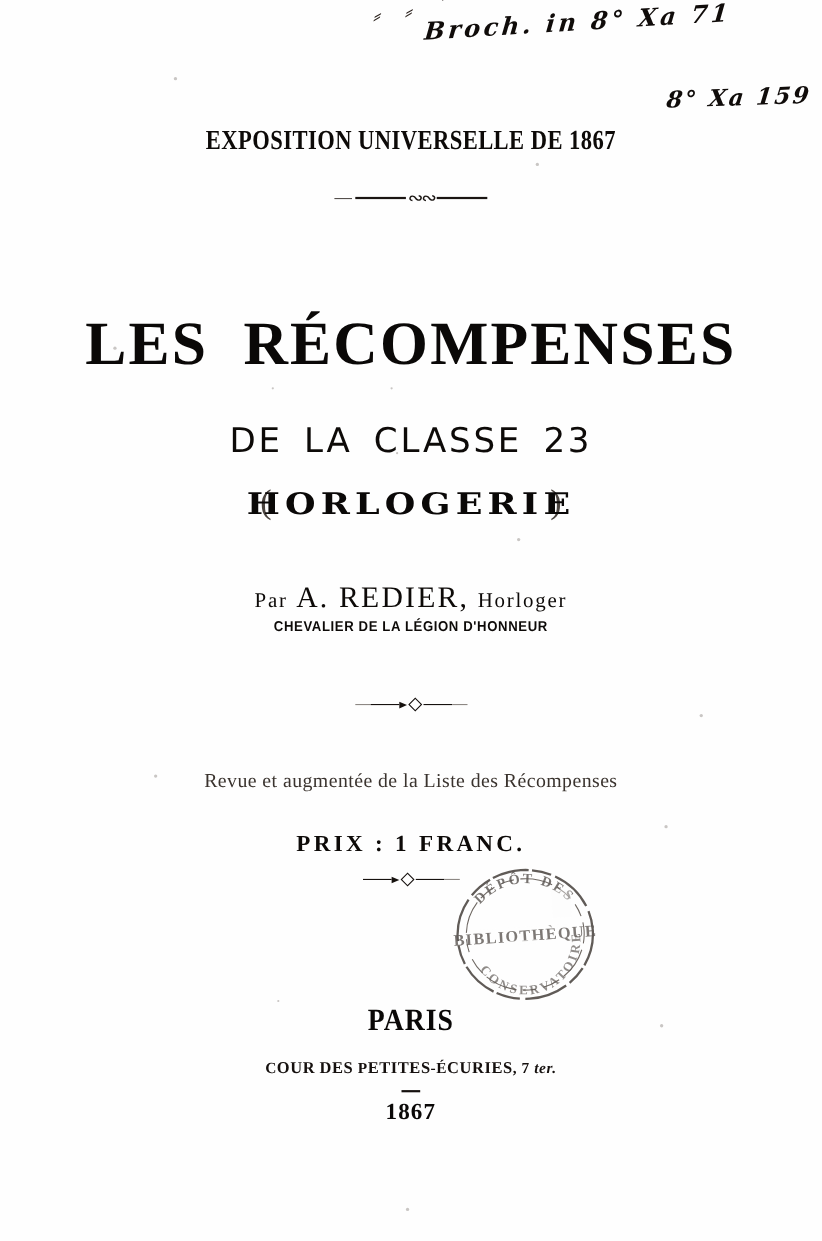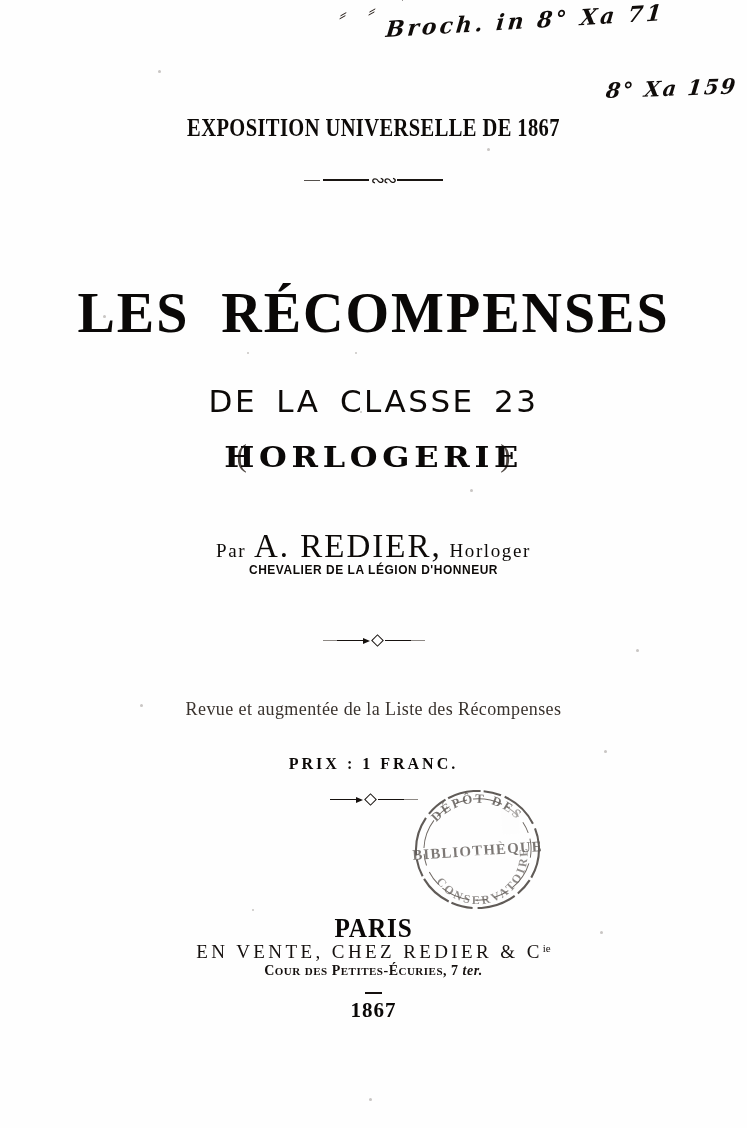--- a/index.html
+++ b/index.html
@@ -145,21 +145,21 @@
     font-family: "Liberation Serif", serif;
     font-size: 25px;
     letter-spacing: 1.5px;
     color: #0d0a08;
   }
   #author-line .sc {
     font-size: 19px;
     letter-spacing: 1.6px;
   }
   #author-line .big {
-    font-size: 33px;
+    font-size: 27px;
     letter-spacing: 2px;
   }
 
   #author-honour {
     top: 562px;
     font-family: "Liberation Sans", sans-serif;
     font-weight: bold;
     font-size: 13px;
     letter-spacing: 0.6px;
     transform: scaleX(0.92);
@@ -220,21 +220,21 @@
     font-family: "Liberation Serif", serif;
     font-size: 18px;
     letter-spacing: 0.4px;
     color: #3a332e;
   }
 
   #price-line {
     top: 755px;
     font-family: "Liberation Serif", serif;
     font-weight: bold;
-    font-size: 16px;
+    font-size: 21px;
     letter-spacing: 3px;
     color: #0d0a08;
   }
 
   
   #publisher-city {
     top: 912px;
     font-family: "Liberation Serif", serif;
     font-weight: bold;
     font-size: 28px;
@@ -255,21 +255,21 @@
     letter-spacing: 0;
   }
   #publisher-address {
     top: 963px;
     font-family: "Liberation Serif", serif;
     font-weight: bold;
     font-size: 14px;
     letter-spacing: 0.5px;
     color: #15100e;
   }
-  #publisher-address .lc { font-size: 11px; }
+  #publisher-address .lc { font-size: 15px; }
   #publisher-address .ital { font-style: italic; font-weight: bold; }
   #publisher-rule {
     top: 980px;
   }
   #publisher-rule .r {
     display: inline-block;
     width: 17px;
     height: 2px;
     background: #15100e;
   }
@@ -362,23 +362,20 @@
       </text>
       <text x="70" y="73" text-anchor="middle" font-family="'Liberation Serif', serif" font-size="15" font-weight="bold" fill="#241d18" letter-spacing="1.2" opacity="0.82">BIBLIOTHÈQUE</text>
       <rect x="28" y="60" width="84" height="3" fill="#fdfdfd" opacity="0.45"></rect>
       <rect x="52" y="72" width="30" height="4" fill="#fdfdfd" opacity="0.5"></rect>
       <rect x="96" y="28" width="18" height="26" fill="#fdfdfd" opacity="0.4"></rect>
     </svg>
   </div>
 
   <div class="row" id="publisher-city">PARIS</div>
 
-  <div class="row" id="publisher-vendor">
-    <span>EN VENTE, CHEZ REDIER &amp; C</span><span class="sup">ie</span>
-  </div>
 
   <div class="row" id="publisher-address">
     <span>C<span class="lc">OUR</span> <span class="lc">DES</span> P<span class="lc">ETITES</span>-É<span class="lc">CURIES</span>, 7 </span><span class="ital">ter.</span>
   </div>
 
   <div class="row" id="publisher-rule"><span class="r"></span></div>
 
   <div class="row" id="publisher-year">1867</div>
 
   <div class="speck" style="left:158px;top:70px;width:3px;height:3px;"></div>

